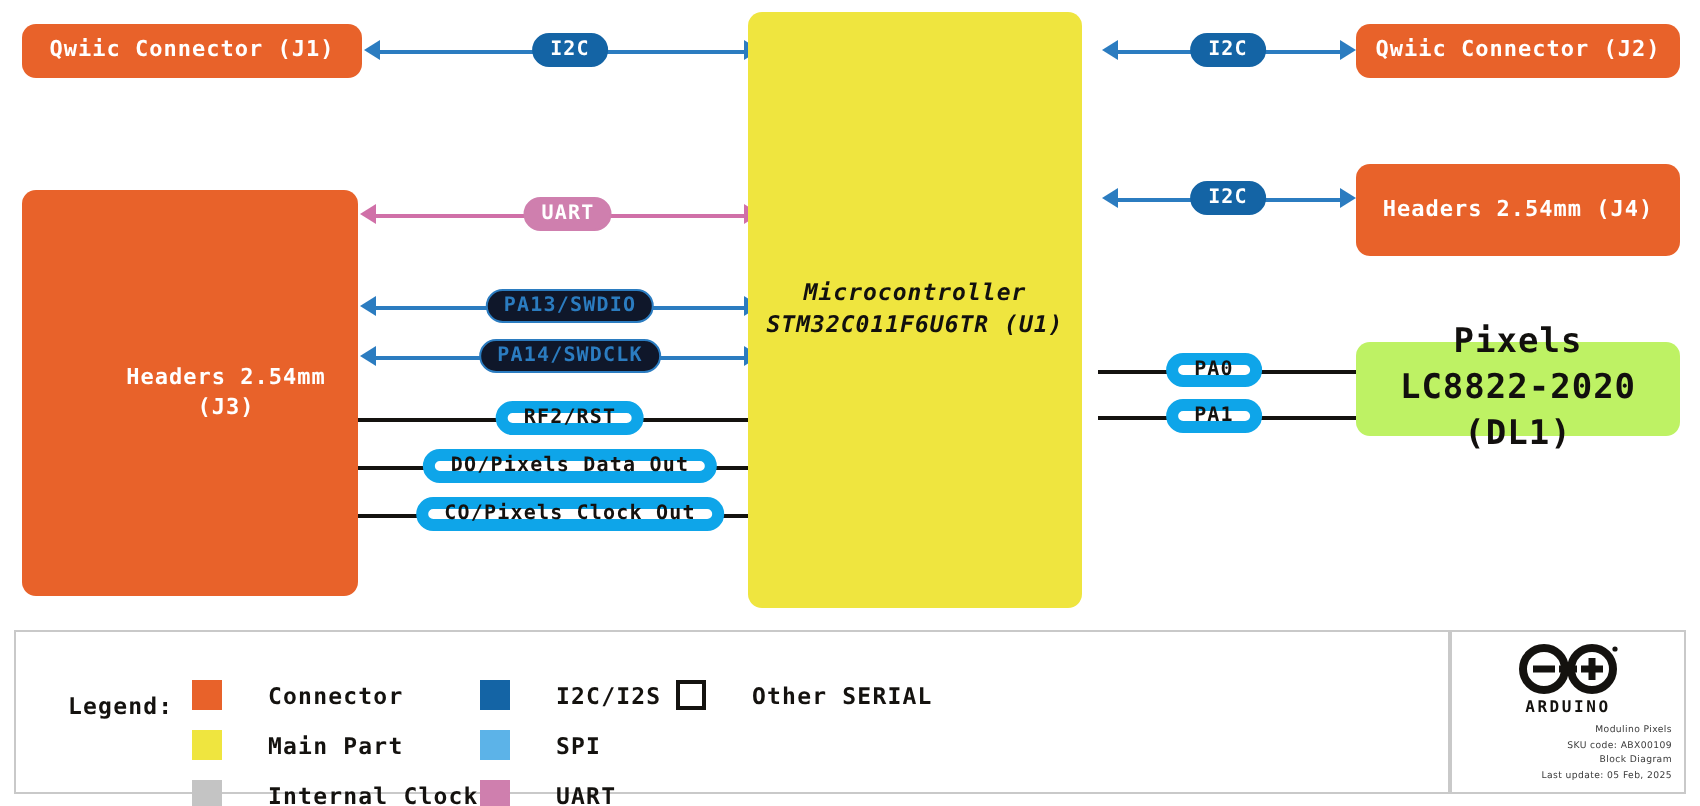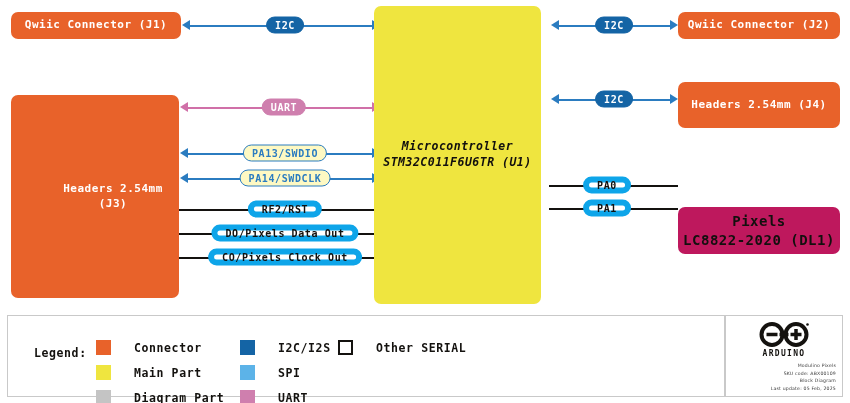--- a/index.html
+++ b/index.html
@@ -14,21 +14,21 @@
   
   .blk{
     position:absolute;box-sizing:border-box;
     display:flex;align-items:center;justify-content:center;
     text-align:center;border-radius:7px;
     font-weight:700;letter-spacing:.5px;line-height:1.35;
     white-space:pre-line;z-index:5;
   }
   .blk.connector{background:#e8622a;color:#ffffff;font-size:11px;}
   .blk.mainpart{background:#efe53f;color:#12100e;font-size:11.5px;}
-  .blk.internal{background:#be185d;color:#12100e;font-size:14px;margin-top:36px;}
+  .blk.internal{background:#bef264;color:#12100e;font-size:17px;}
 
   #blk-j1{left:11px;top:12px;width:170px;height:27px;}
   #blk-j3{left:11px;top:95px;width:168px;height:203px;padding-left:36px;}
   #blk-u1{left:374px;top:6px;width:167px;height:298px;font-style:italic;}
   #blk-j2{left:678px;top:12px;width:162px;height:27px;}
   #blk-j4{left:678px;top:82px;width:162px;height:46px;}
   #blk-dl1{left:678px;top:171px;width:162px;height:47px;}
 
   
   .wire{position:absolute;height:0;border-top-width:2px;border-top-style:solid;z-index:2;}
@@ -47,21 +47,21 @@
   
   .pill{
     position:absolute;z-index:6;box-sizing:border-box;
     display:flex;align-items:center;justify-content:center;
     height:17px;border-radius:9px;
     font-size:10px;font-weight:700;letter-spacing:.6px;
     transform:translate(-50%,-50%);white-space:nowrap;padding:0 8px;
   }
   .pill.i2c{background:#1464a5;color:#ffffff;border:1.5px solid #1464a5;}
   .pill.uart{background:#cf7fae;color:#ffffff;border:1.5px solid #cf7fae;}
-  .pill.swd{background:#fef9c3;color:#2b7cc0;border:1.5px solid #2b7cc0;}
+  .pill.swd{background:#0f172a;color:#2b7cc0;border:1.5px solid #2b7cc0;}
   .pill.ser{background:#ffffff;color:#14120f;border:6px solid #0ea5e9;}
 
   
   #legend-panel{
     position:absolute;left:7px;top:315px;width:718px;height:82px;
     background:#ffffff;border:1px solid #c9c9c9;box-sizing:border-box;z-index:8;
   }
   #legend-title{
     position:absolute;left:26px;top:30px;
     font-size:11.5px;font-weight:700;color:#14120f;letter-spacing:.6px;
@@ -147,21 +147,21 @@
     <div class="leg-item" style="left:88px;top:24px;">
       <span class="leg-sw" style="background:#e8622a;"></span>
       <span class="leg-tx">Connector</span>
     </div>
     <div class="leg-item" style="left:88px;top:49px;">
       <span class="leg-sw" style="background:#efe53f;"></span>
       <span class="leg-tx">Main Part</span>
     </div>
     <div class="leg-item" style="left:88px;top:74px;">
       <span class="leg-sw" style="background:#c4c4c4;"></span>
-      <span class="leg-tx">Diagram Part</span>
+      <span class="leg-tx">Internal Clock</span>
     </div>
 
     <div class="leg-item" style="left:232px;top:24px;">
       <span class="leg-sw" style="background:#1464a5;"></span>
       <span class="leg-tx">I2C/I2S</span>
     </div>
     <div class="leg-item" style="left:232px;top:49px;">
       <span class="leg-sw" style="background:#5cb3e8;"></span>
       <span class="leg-tx">SPI</span>
     </div>

